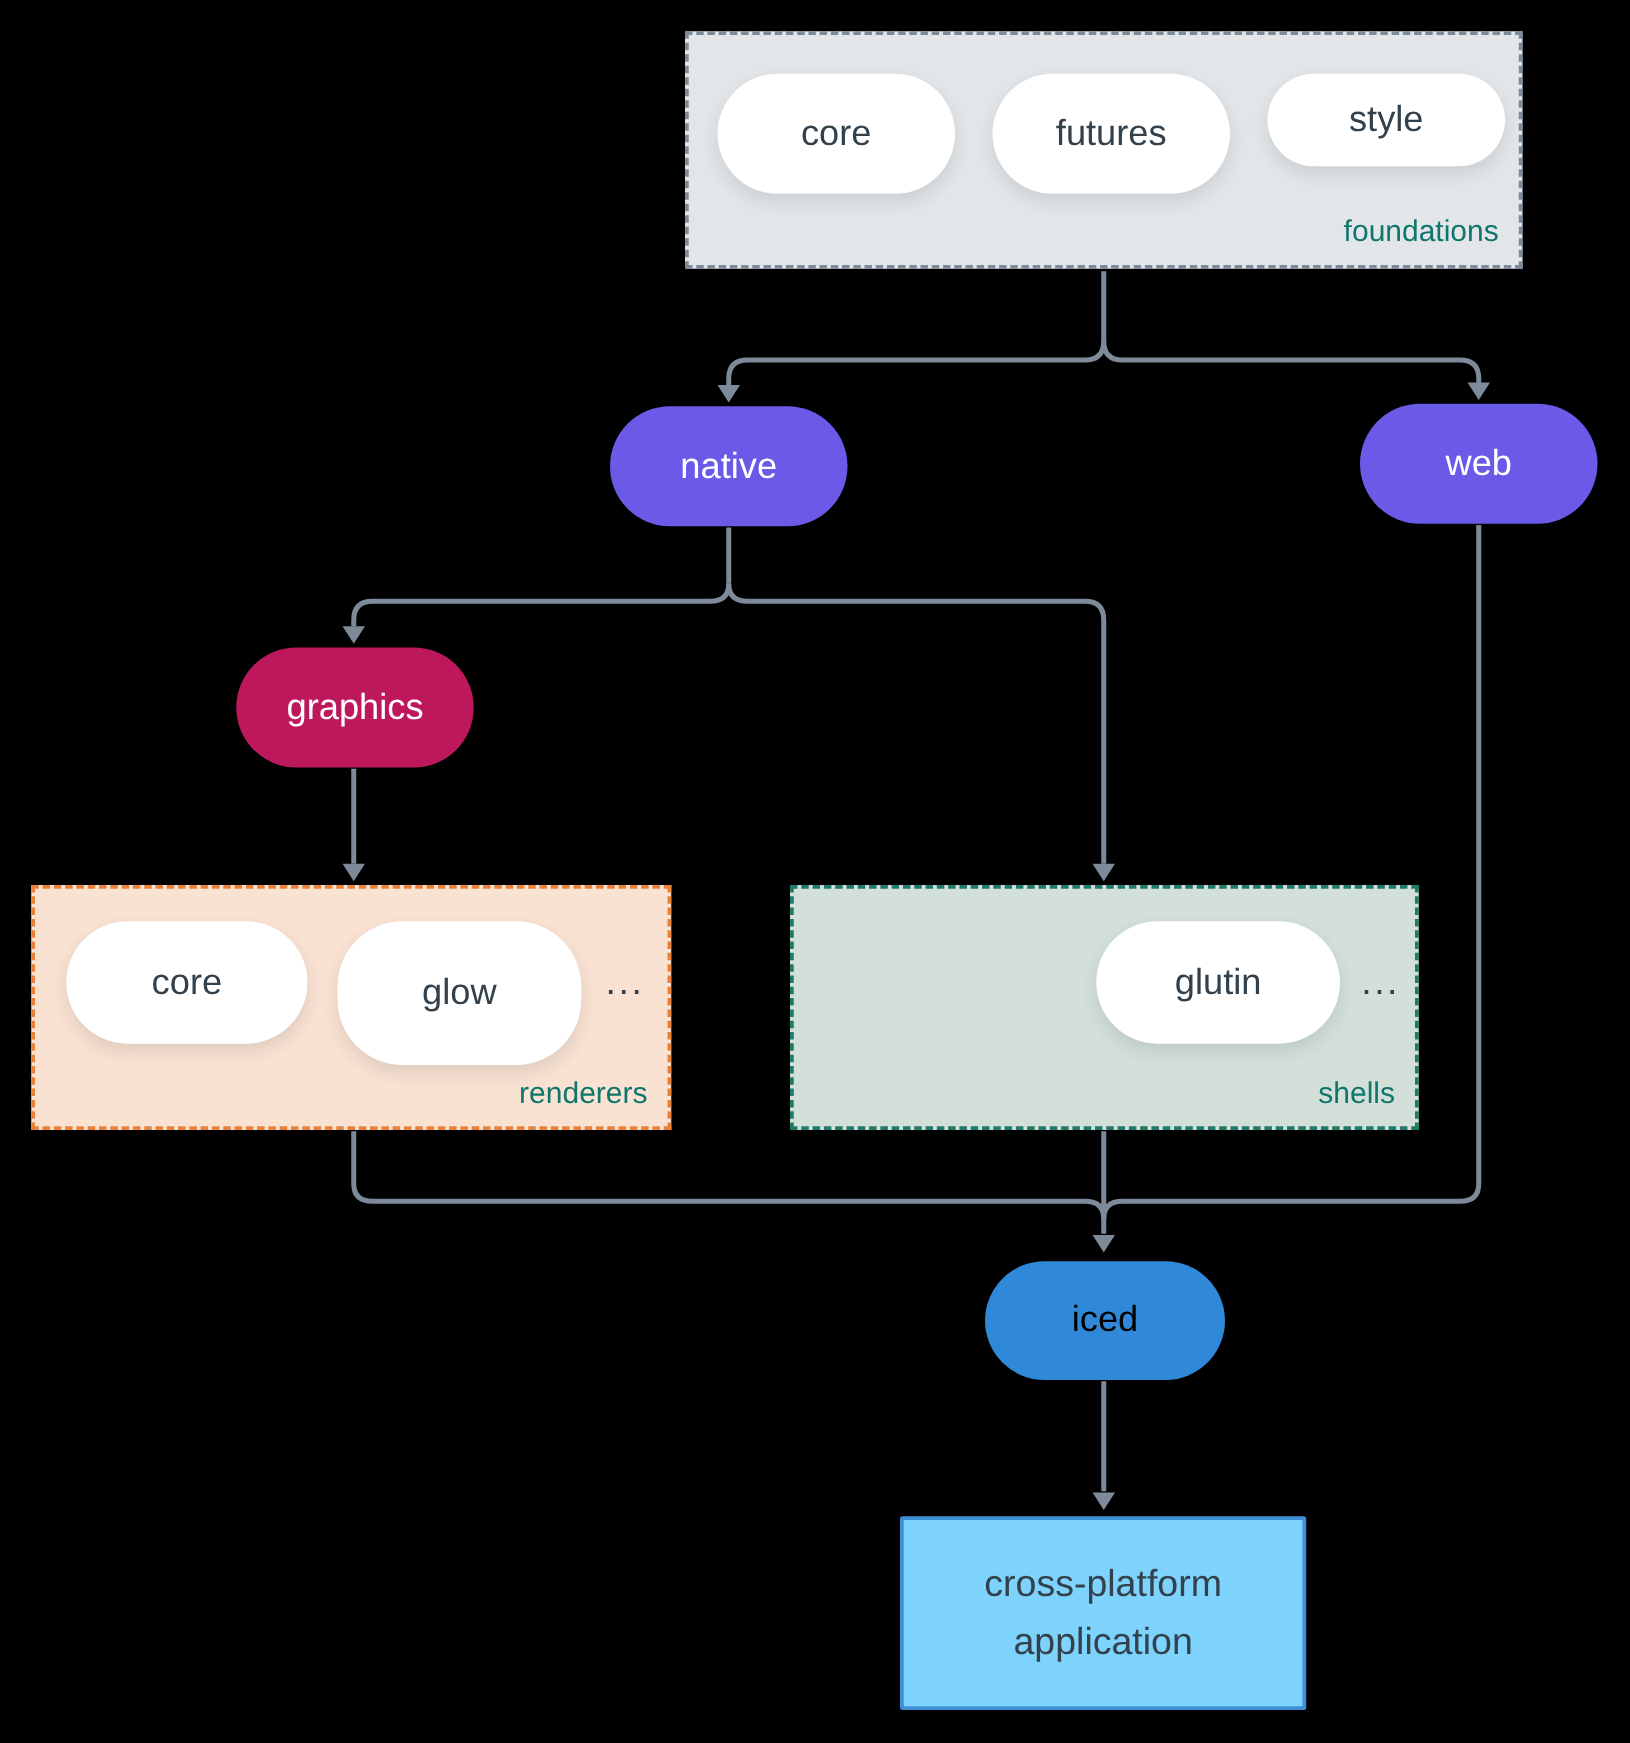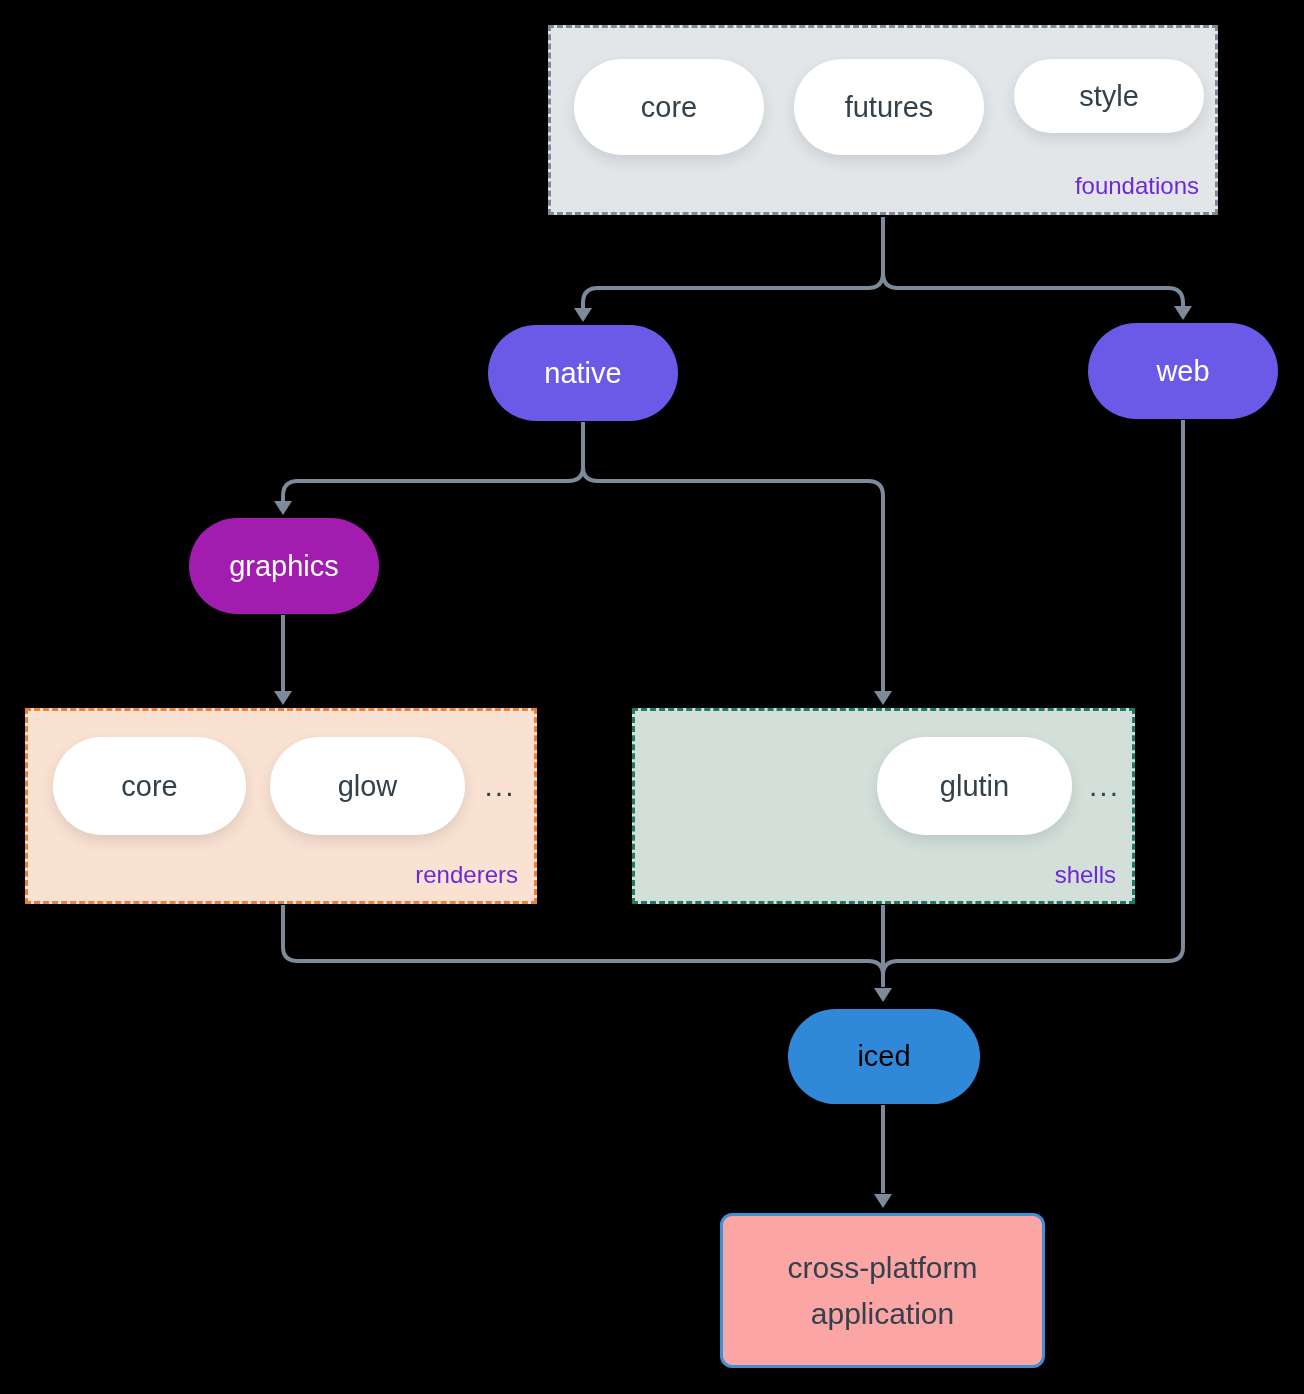--- a/index.html
+++ b/index.html
@@ -2,39 +2,39 @@
 <html><head>
 <meta charset="utf-8">
 <style>
   html,body{margin:0;padding:0;background:#000;}
   #stage{
     position:relative;width:1304px;height:1394px;background:#000000;
     font-family:"Liberation Sans","DejaVu Sans",sans-serif;overflow:hidden;
   }
   #connectors{position:absolute;left:0;top:0;z-index:1;}
   .group{position:absolute;z-index:2;}
-  .group-label{position:absolute;right:16px;bottom:12px;font-size:24px;color:#6d28d9;}
+  .group-label{position:absolute;right:16px;bottom:12px;font-size:24px;color:#0f766e;}
   .pill{
     position:absolute;display:flex;align-items:center;justify-content:center;
     border-radius:52px;font-size:29px;z-index:3;text-align:right;
   }
   .pill.white{background:#ffffff;color:#32414c;box-shadow:0 6px 14px rgba(30,40,50,0.12);}
   .pill.purple{background:#6a5ae7;color:#ffffff;}
-  .pill.orange{background:#a21caf;color:#ffffff;}
+  .pill.orange{background:#be185d;color:#ffffff;}
   .pill.blue{background:#2f88d8;color:#000000;}
   .ellipsis{
     position:absolute;display:flex;align-items:center;justify-content:center;
     font-size:30px;color:#32414c;letter-spacing:2px;z-index:3;
   }
   #foundations-box{left:548px;top:25px;width:670px;height:190px;background:#e2e6e9;border:3px dashed #7d8a99;box-sizing:border-box;}
   #renderers-box{left:25px;top:708px;width:512px;height:196px;background:#f9e2d2;border:3px dashed #e8823a;box-sizing:border-box;}
   #shells-box{left:632px;top:708px;width:503px;height:196px;background:#d3e0da;border:3px dashed #1e7a69;box-sizing:border-box;}
   #app-box{
     position:absolute;left:720px;top:1213px;width:325px;height:155px;z-index:2;
-    background:#fca5a5;border:3px solid #3e8ed8;border-radius:12px;box-sizing:border-box;
+    background:#7dd3fc;border:3px solid #3e8ed8;border-radius:2px;box-sizing:border-box;
     display:flex;flex-direction:column;align-items:center;justify-content:center;
     font-size:30px;line-height:46px;color:#32414c;text-align:center;
   }
 </style>
 </head>
 <body>
 
 <div id="stage">
 
   <svg id="connectors" width="1304" height="1394" viewBox="0 0 1304 1394">
@@ -69,21 +69,21 @@
     <div class="group-label">foundations</div>
   </div>
 
   <div class="pill purple" style="left:488px;top:325px;width:190px;height:96px;">native</div>
   <div class="pill purple" style="left:1088px;top:323px;width:190px;height:96px;">web</div>
 
   <div class="pill orange" style="left:189px;top:518px;width:190px;height:96px;">graphics</div>
 
   <div class="group" id="renderers-box">
     <div class="pill white" style="left:25px;top:26px;width:193px;height:98px;">core</div>
-    <div class="pill white" style="left:242px;top:26px;width:195px;height:98px;">glow</div>
+    <div class="pill white" style="left:242px;top:26px;width:195px;height:115px;">glow</div>
     <div class="ellipsis" style="left:442px;top:26px;width:60px;height:98px;">...</div>
     <div class="group-label">renderers</div>
   </div>
 
   <div class="group" id="shells-box">
     <div class="pill white" style="left:242px;top:26px;width:195px;height:98px;">glutin</div>
     <div class="ellipsis" style="left:442px;top:26px;width:55px;height:98px;">...</div>
     <div class="group-label">shells</div>
   </div>
 

